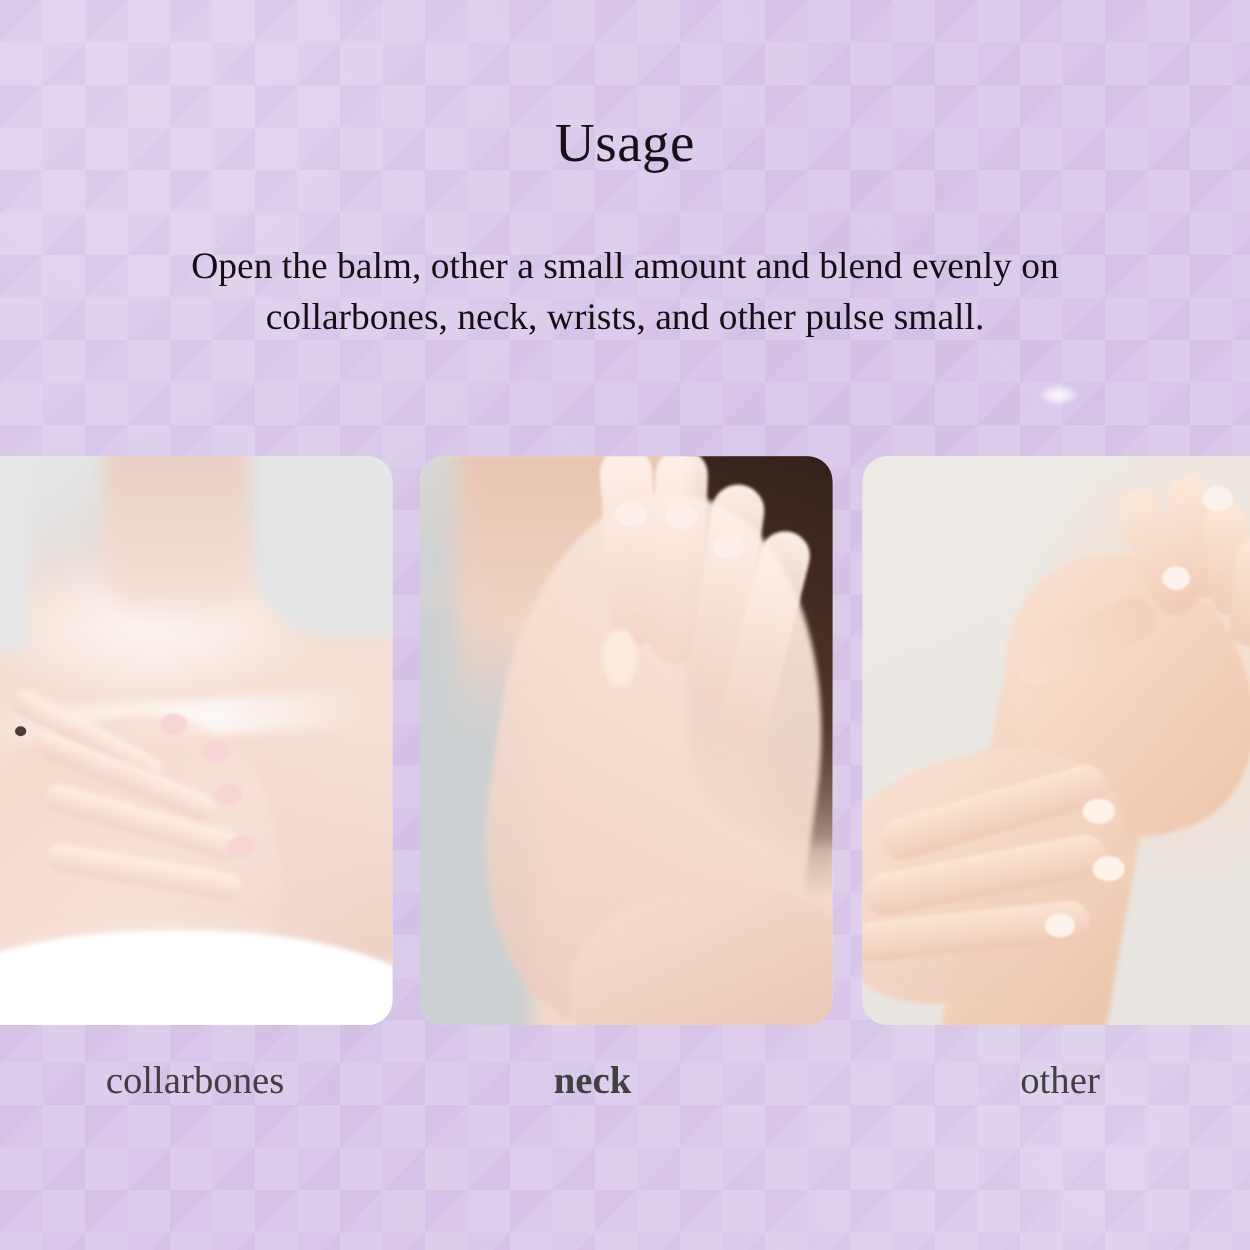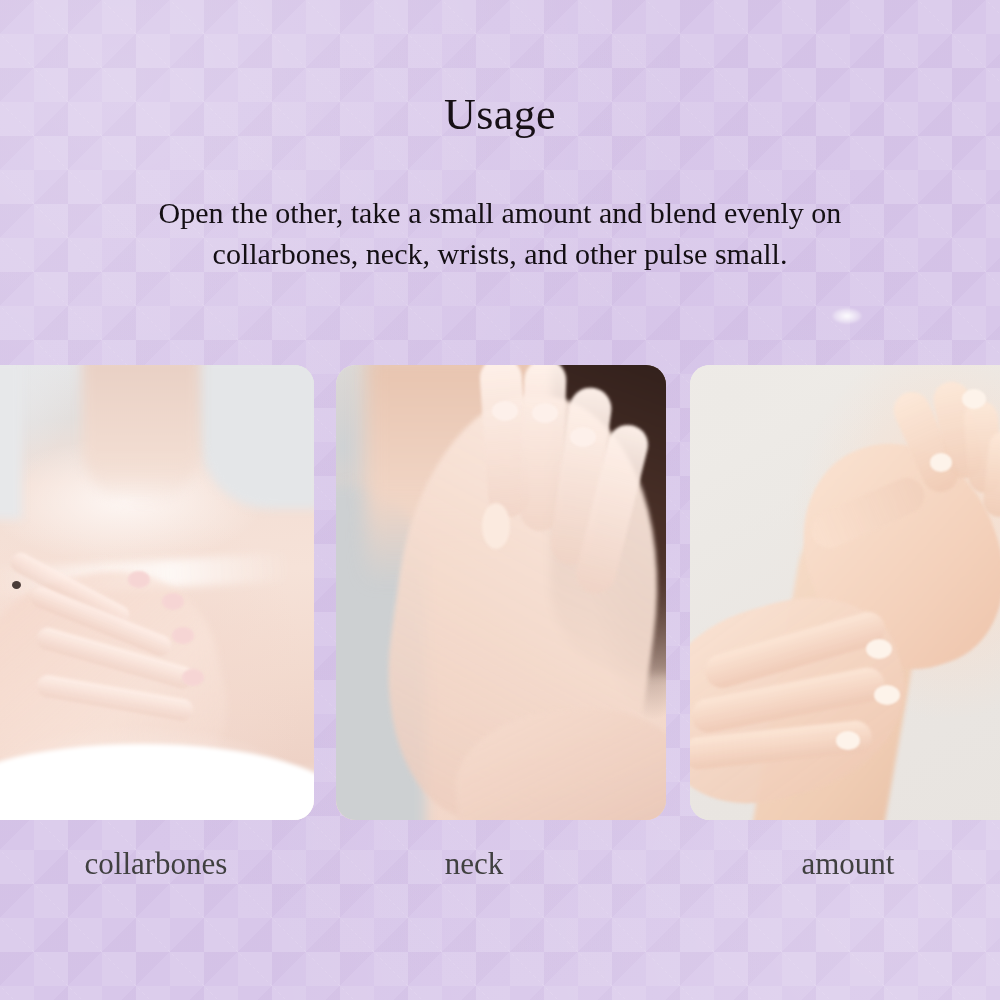--- a/index.html
+++ b/index.html
@@ -227,35 +227,35 @@
     border-radius:22px; transform:rotate(-24deg); filter:blur(1.6px);
   }
 
   
   .caption {
     position:absolute; top:840px; height:48px;
     font-size:31px; line-height:48px; color:#404040;
     text-align:center;
   }
   #cap-1 { left:26px;  width:260px; }
-  #cap-2 { left:344px; width:260px; }
+  #cap-2 { left:344px; width:260px;font-weight:bold; }
   #cap-3 { left:718px; width:260px; }
 </style>
 </head>
 <body>
 
 <div id="bg"></div>
 <div id="bg-soft"></div>
 <div id="bg-speck"></div>
 
 <div id="header">
   <div id="title">Usage</div>
 
   <div id="subtitle">
-    <span class="ln">Open the other, take a small amount and blend evenly on</span>
+    <span class="ln">Open the balm, other a small amount and blend evenly on</span>
     <span class="ln">collarbones, neck, wrists, and other pulse small.</span>
   </div>
 </div>
 
 <div class="panel" id="panel-1">
   <div class="ph" id="ph-1">
     <div class="corner-l"></div>
     <div class="corner-r"></div>
     <div class="neck"></div>
     <div class="clav"></div>
@@ -307,13 +307,13 @@
     <div class="nu1"></div>
     <div class="nu2"></div>
     <div class="nu3"></div>
     <div class="nu4"></div>
     <div class="nu5"></div>
   </div>
 </div>
 
 <div class="caption" id="cap-1">collarbones</div>
 <div class="caption" id="cap-2">neck</div>
-<div class="caption" id="cap-3">amount</div>
+<div class="caption" id="cap-3">other</div>
 
 </body></html>

